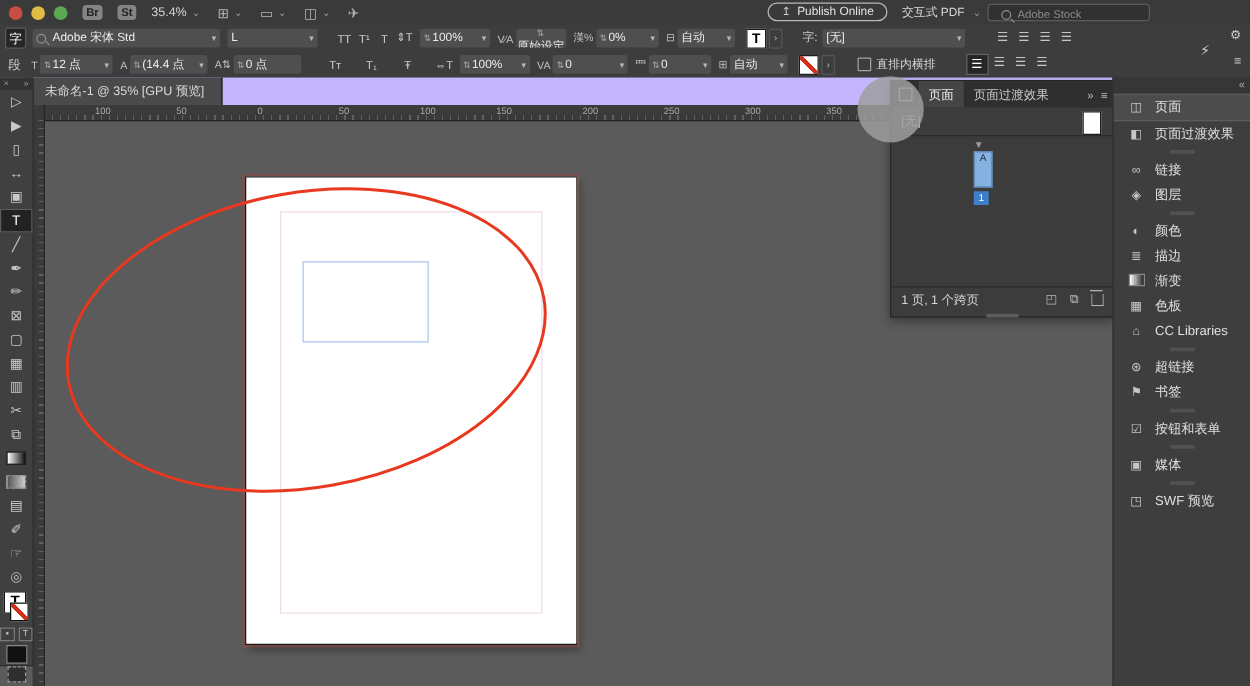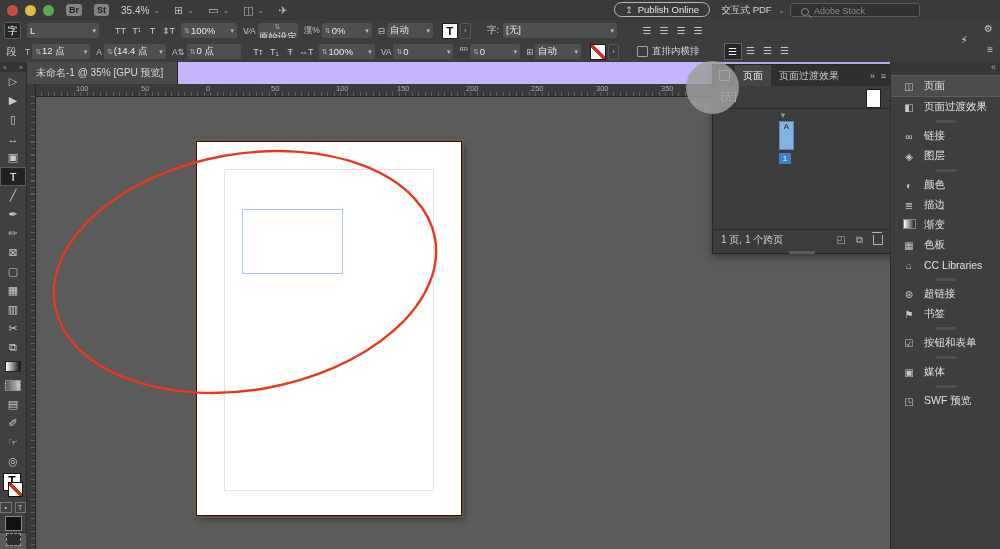--- a/index.html
+++ b/index.html
@@ -169,20 +169,25 @@
   </span>
   <span id="stock-search">
     <span class="mag"></span>
     <span>Adobe Stock</span>
   </span>
 </div>
 
 <div id="controlbar">
   <div class="crow" id="crow1">
     <span class="modebtn active">字</span>
+    <span class="field" style="width:150px;margin-left:5px;">
+      <span class="mag"></span>
+      <span style="margin-left:5px;">Adobe 宋体 Std</span>
+        <span class="dd">▾</span>
+    </span>
     <span class="field" style="width:72px;margin-left:6px;">
       <span>L</span>
         <span class="dd">▾</span>
     </span>
     <span id="tgr1" style="display:flex;margin-left:14px;">
         <span class="tg">TT</span>
         <span class="tg">T¹</span>
         <span class="tg">T</span>
         <span class="tg">⇕T</span>
       </span>
@@ -234,21 +239,21 @@
     <span class="field" style="width:62px;">
       <span class="stp">⇅</span>
         <span>(14.4 点</span>
         <span class="dd">▾</span>
     </span>
     <span class="ficon">A⇅</span>
     <span class="field" style="width:54px;">
       <span class="stp">⇅</span>
         <span>0 点</span>
     </span>
-    <span id="tgr2" style="display:flex;margin-left:10px;">
+    <span id="tgr2" style="display:flex;margin-left:20px;gap:13px;">
         <span class="tg">Tᴛ</span>
         <span class="tg">T₁</span>
         <span class="tg">Ŧ</span>
         <span class="tg">⇔T</span>
       </span>
     <span class="field" style="width:56px;margin-left:4px;">
       <span class="stp">⇅</span>
         <span>100%</span>
         <span class="dd">▾</span>
     </span>

